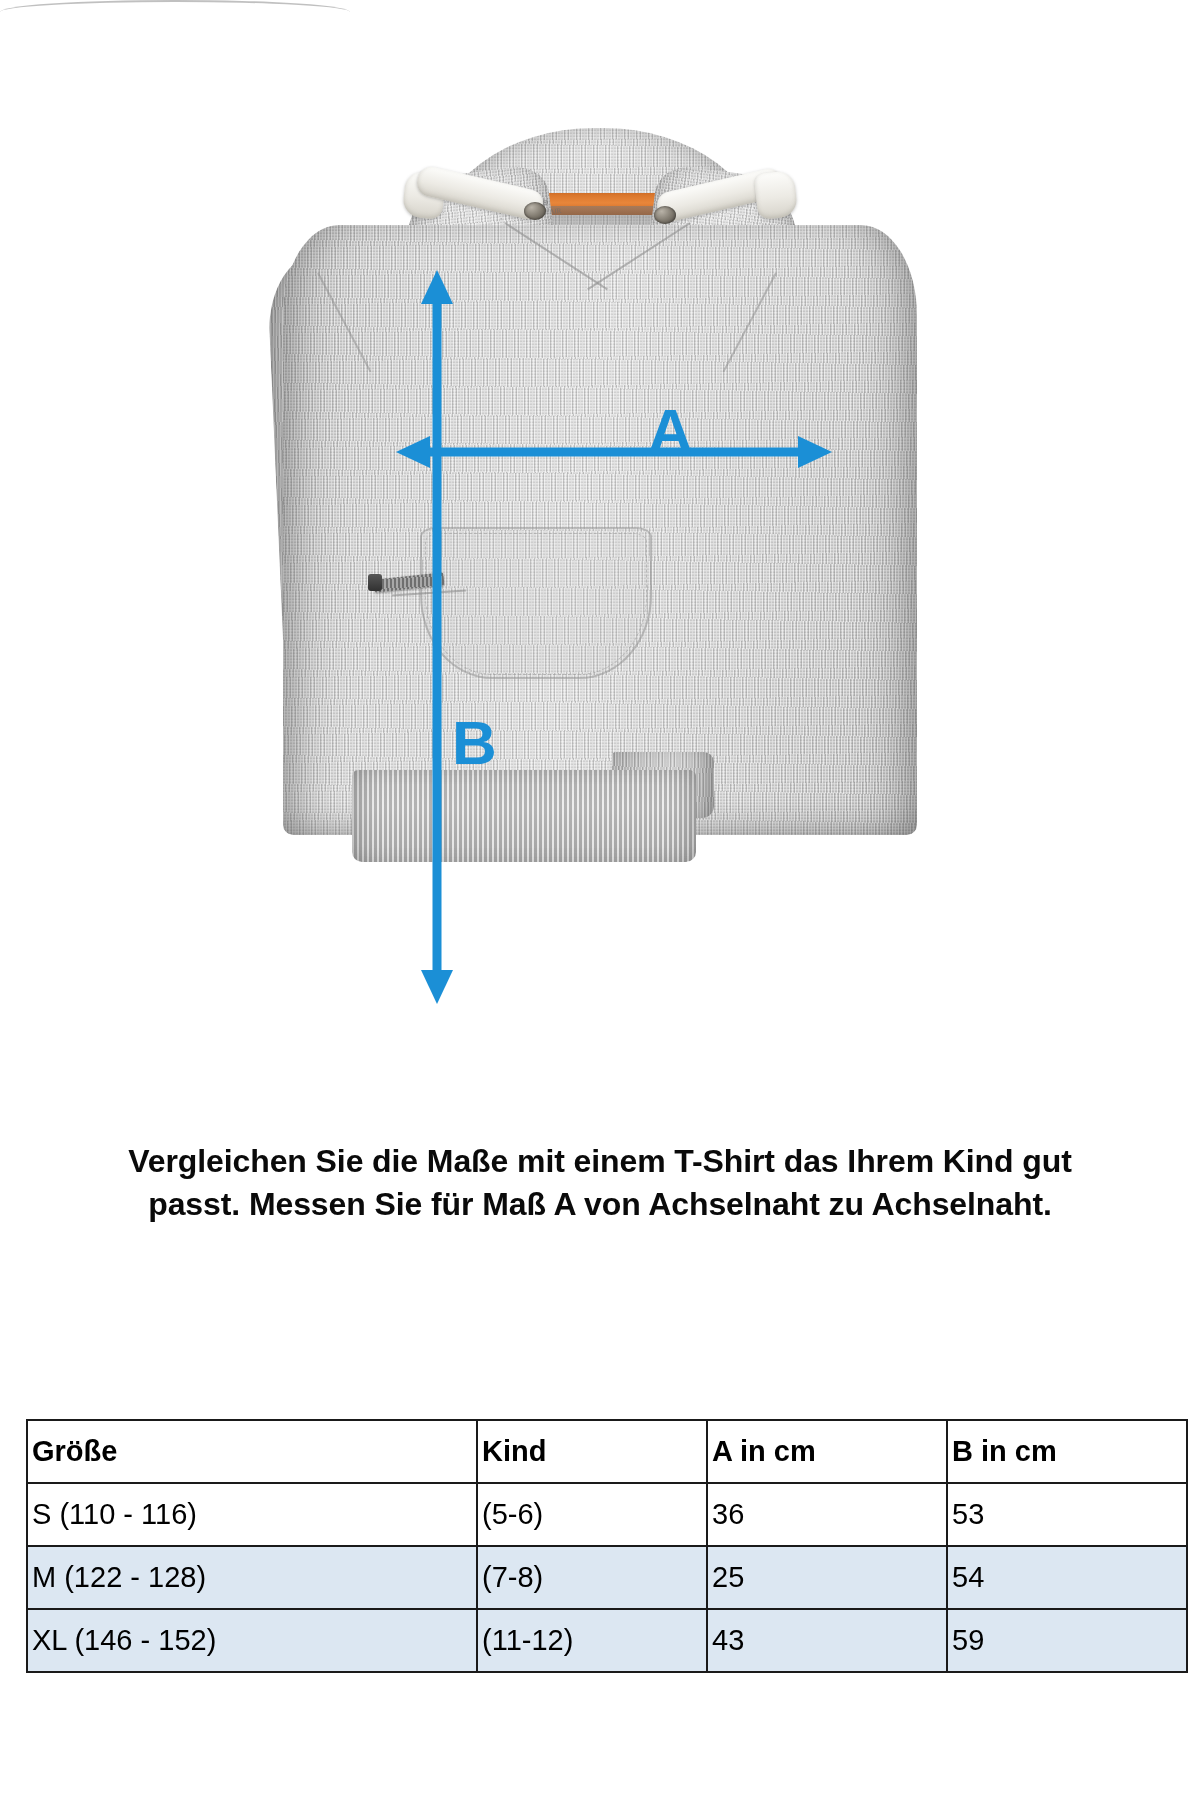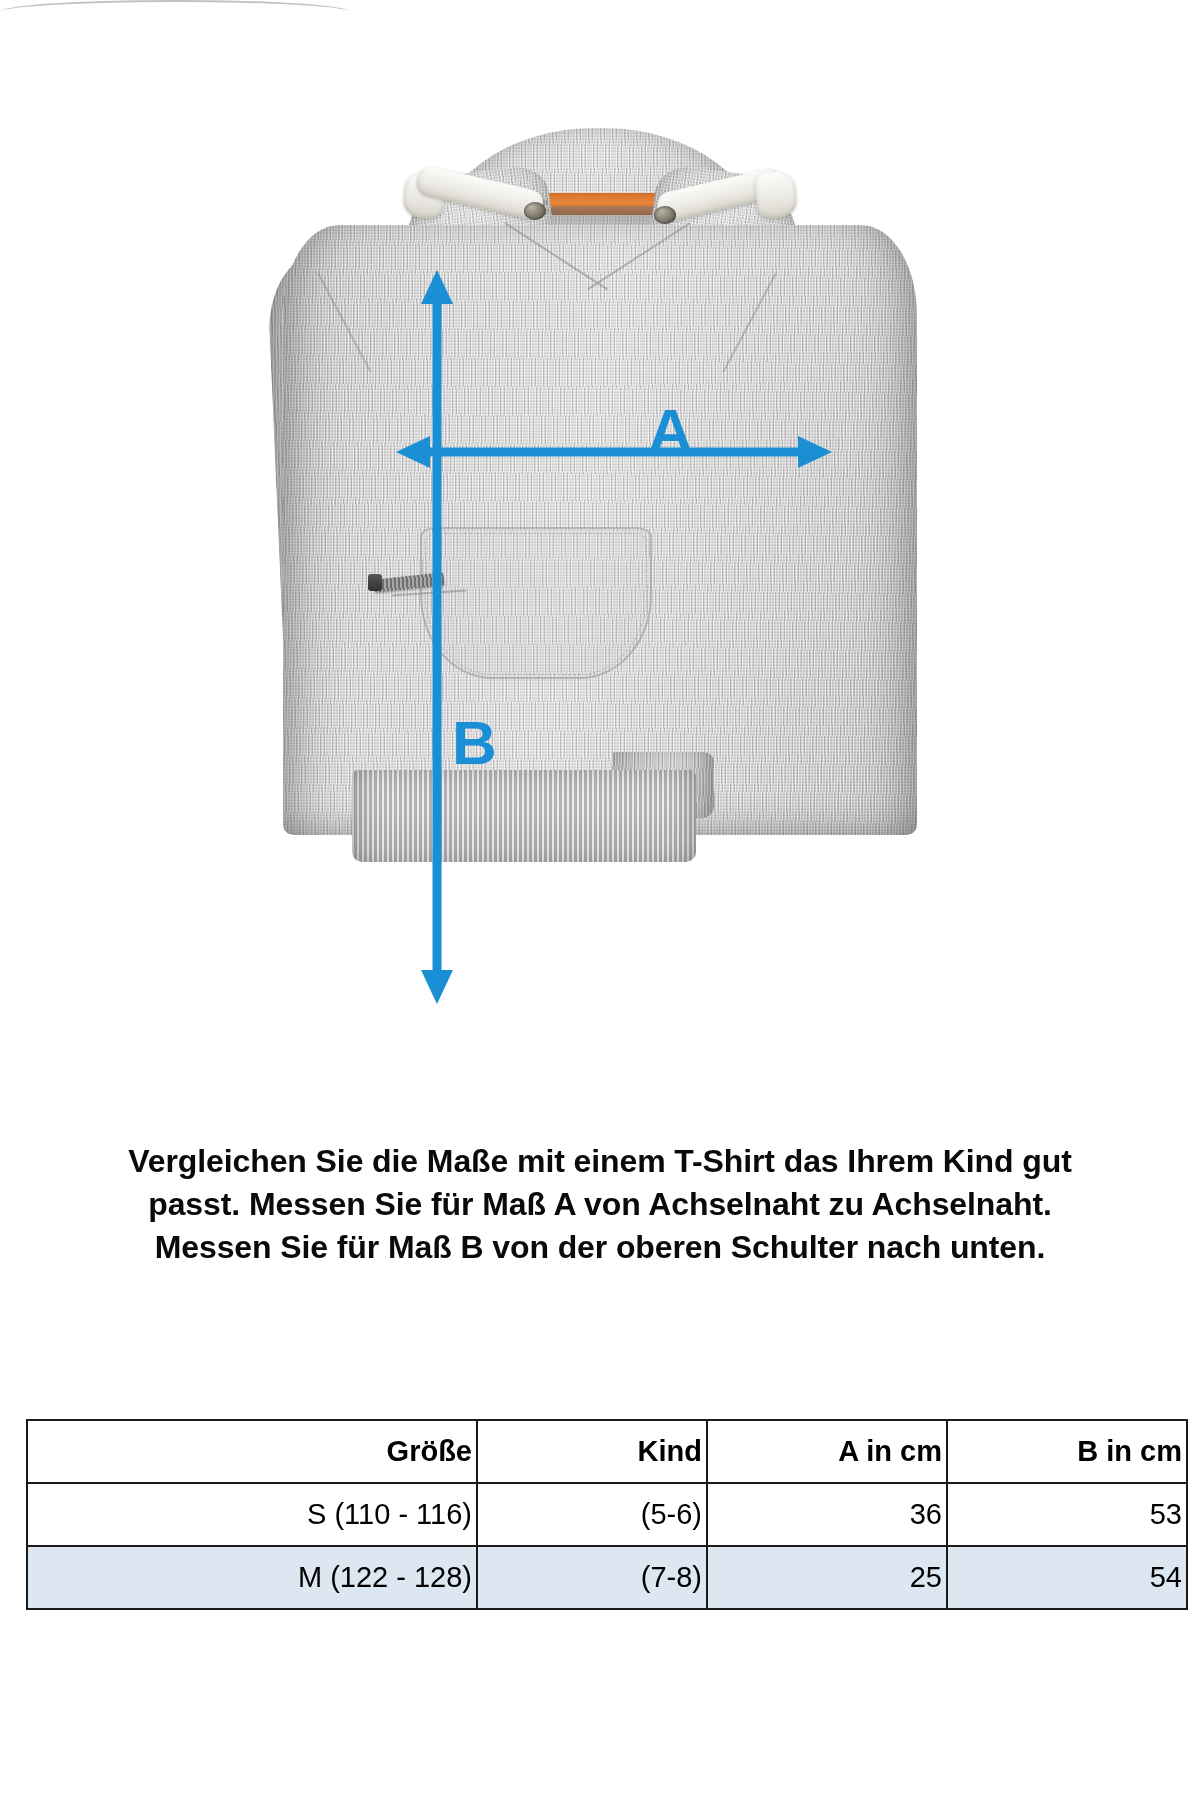--- a/index.html
+++ b/index.html
@@ -303,21 +303,21 @@
     width: 1160px;
     border-collapse: collapse;
     table-layout: fixed;
     font-family: "Liberation Sans", sans-serif;
     color: #000000;
   }
   table#size-table th,
   table#size-table td {
     border: 2px solid #1a1a1a;
     height: 63px;
-    text-align: right;
+    text-align: left;
     vertical-align: middle;
     font-size: 29px;
     padding: 0 4px;
   }
   table#size-table th { font-weight: bold; }
   table#size-table td { font-weight: normal; }
   col.c-size  { width: 450px; }
   col.c-alter { width: 230px; }
   col.c-a     { width: 240px; }
   col.c-b     { width: 240px; }
@@ -384,21 +384,20 @@
     </g>
   </svg>
 
   <div class="meas-label" id="label-a" style="color:#1b8fd6">A</div>
   <div class="meas-label" id="label-b" style="color:#1b8fd6">B</div>
 </div>
 
 <div id="instructions">
   <div>Vergleichen Sie die Maße mit einem T-Shirt das Ihrem Kind gut</div>
   <div>passt. Messen Sie für Maß A von Achselnaht zu Achselnaht.</div>
-  <div>Messen Sie für Maß B von der oberen Schulter nach unten.</div>
 </div>
 
 <div id="size-table-wrap">
   <table id="size-table">
     <colgroup>
       <col class="c-size">
         <col class="c-alter">
         <col class="c-a">
         <col class="c-b">
     </colgroup>
@@ -416,15 +415,21 @@
         <td>(5-6)</td>
         <td>36</td>
         <td>53</td>
       </tr>
       <tr class="row-alt">
         <td>M (122 - 128)</td>
         <td>(7-8)</td>
         <td>25</td>
         <td>54</td>
       </tr>
+      <tr class="row-alt">
+        <td>XL (146 - 152)</td>
+        <td>(11-12)</td>
+        <td>43</td>
+        <td>59</td>
+      </tr>
     </tbody>
   </table>
 </div>
 
 </body></html>

